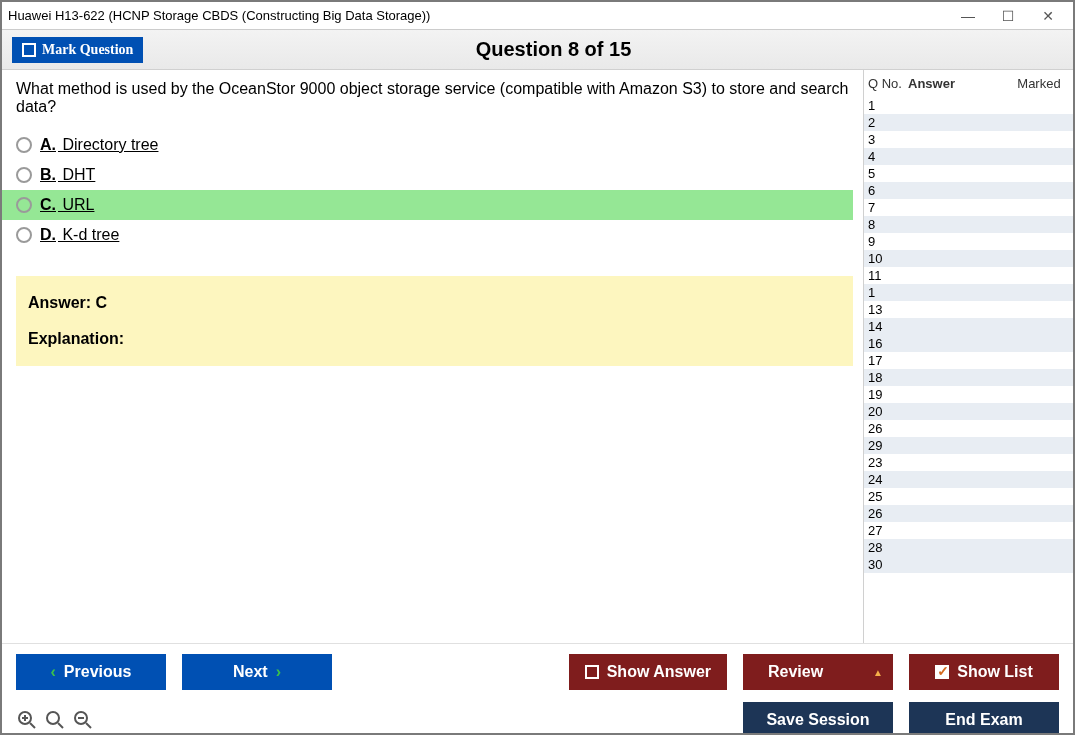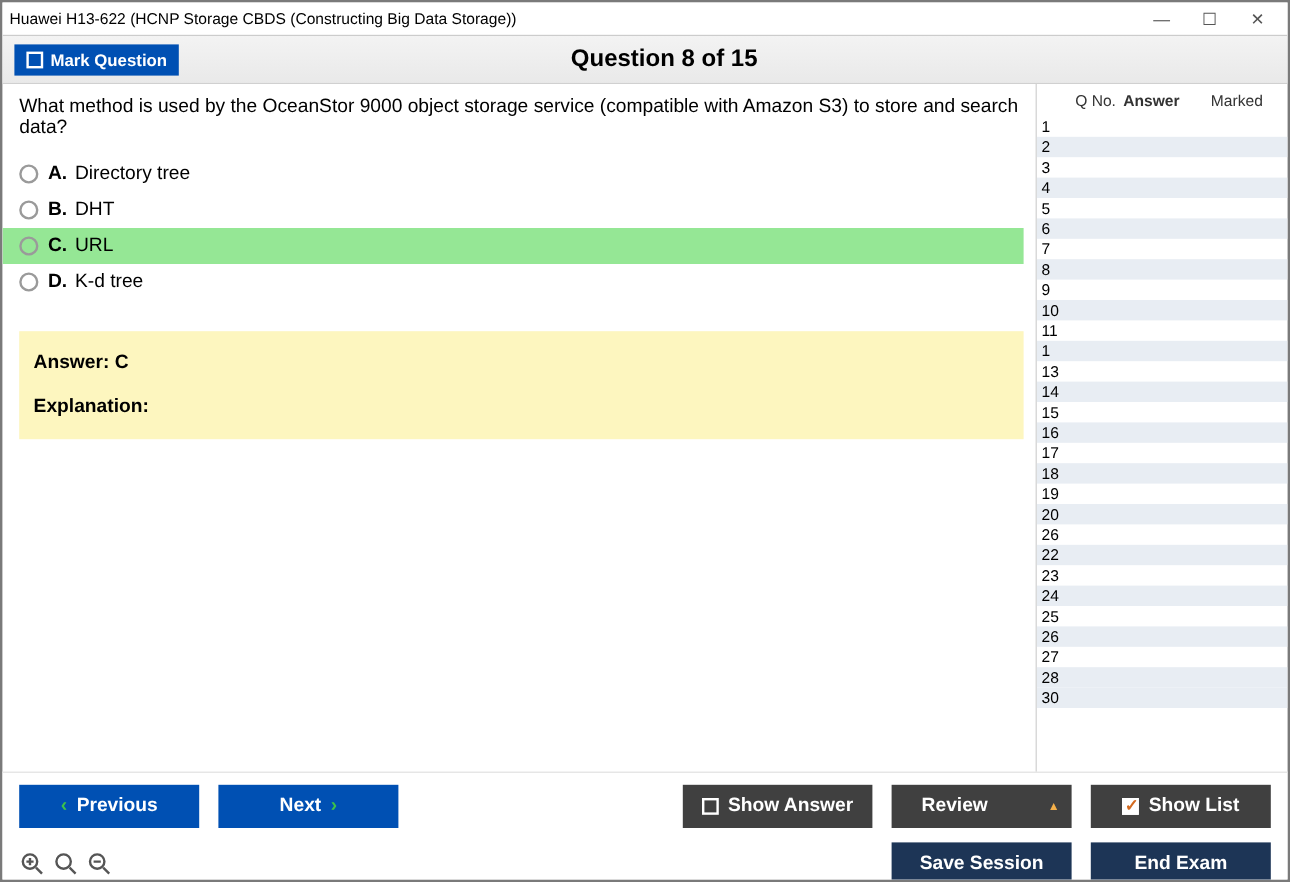--- a/index.html
+++ b/index.html
@@ -36,41 +36,42 @@
     background:#0050b3;
     color:#fff;
     font-weight:bold;
     border:none;
     padding:5px 10px;
     display:flex;
     align-items:center;
     gap:6px;
     font-size:14px;
     cursor:pointer;
+    font-family:Liberation Serif, serif;
   }
   .mark-check {
     width:14px;height:14px;border:2px solid #fff;display:inline-block;
   }
   .q-counter {
     position:absolute;left:0;right:0;text-align:center;
     font-weight:bold;font-size:20px;
     pointer-events:none;
     margin-left:32px;
   }
   .main {
     display:flex;
     height: calc(735px - 28px - 40px - 90px - 4px);
   }
   .content {
     flex:1;
     padding: 10px 0 10px 0;
     overflow:hidden;
   }
   .q-text { font-size:16px; color:#000; padding: 0 14px 14px 14px;}
-  .options { display:flex; flex-direction:column; }
+  .options { display:flex; flex-direction:column;text-decoration:underline; }
   .opt {
     display:flex; align-items:center; gap:8px;
     padding: 6px 14px; font-size:16px;
     cursor:pointer;
     margin-right: 10px;
   }
   .opt.highlight { background:#95e795;align-items:center; }
   .radio {
     width:16px;height:16px;border:2px solid #9a9a9a;border-radius:50%;
     flex-shrink:0;
@@ -86,23 +87,23 @@
   .answerbox .line2 { font-weight:bold;}
   .sidebar {
     width: 210px;
     border-left:1px solid #d0d0d0;
     display:flex;flex-direction:column;
     font-size:13px;
   }
   .side-head {
     display:flex;padding:6px 4px;color:#333;
   }
-  .side-head .c1{width:40px;margin-left:28px;}
+  .side-head .c1{width:40px;}
   .side-head .c2{flex:1;font-weight:bold;}
-  .side-head .c3{width:60px;}
+  .side-head .c3{width:60px;text-align:center;}
   .side-list {
     flex:1;overflow-y:scroll;overflow-x:hidden;
   }
   .side-row {
     display:flex;padding:1px 4px;cursor:pointer;
   }
   .side-row .c1{width:40px;}
   .side-row.alt { background:#e8edf3; }
   .bottombar {
     height:90px;
@@ -111,21 +112,21 @@
     border-top:1px solid #e0e0e0;
   }
   .brow1 { display:flex; gap:16px; align-items:center; margin-bottom:12px;}
   .gapflex{flex:1;}
   .btn {
     display:flex;align-items:center;justify-content:center;gap:8px;
     height:36px;padding:0 16px;font-size:16px;font-weight:bold;color:#fff;
     border:none;cursor:pointer;min-width:150px;
   }
   .btn-blue{background:#0050b3;}
-  .btn-orange{background:#404040;align-items:center;}
+  .btn-orange{background:#7f1d1d;align-items:center;}
   .btn-navy{background:#1d3556;}
   .chev{font-weight:bold;}
   .chev-green{color:#3cc24a;}
   .chev-orange{color:#f5b04a;}
   .sq{width:14px;height:14px;border:2px solid #fff;}
   .sq-checked{background:#fff;position:relative;}
   .sq-checked::after{content:"✓";color:#d46a1f;position:absolute;top:-4px;left:0;font-size:14px;font-weight:bold;}
   .brow2{display:flex;gap:16px;align-items:center;}
   .zoom{display:flex;gap:6px;color:#555;}
   .zoom-ic{width:22px;height:22px;display:flex;align-items:center;justify-content:center;cursor:pointer;}
@@ -225,43 +226,40 @@
         </div>
         <div class="side-row alt">
           <div class="c1">1</div>
         </div>
         <div class="side-row">
           <div class="c1">13</div>
         </div>
         <div class="side-row alt">
           <div class="c1">14</div>
         </div>
-        <div class="side-row">
-          <div class="c1">15</div>
-        </div>
         <div class="side-row alt">
           <div class="c1">16</div>
         </div>
         <div class="side-row">
           <div class="c1">17</div>
         </div>
         <div class="side-row alt">
           <div class="c1">18</div>
         </div>
         <div class="side-row">
           <div class="c1">19</div>
         </div>
         <div class="side-row alt">
           <div class="c1">20</div>
         </div>
         <div class="side-row">
           <div class="c1">26</div>
         </div>
         <div class="side-row alt">
-          <div class="c1">22</div>
+          <div class="c1">29</div>
         </div>
         <div class="side-row">
           <div class="c1">23</div>
         </div>
         <div class="side-row alt">
           <div class="c1">24</div>
         </div>
         <div class="side-row">
           <div class="c1">25</div>
         </div>

